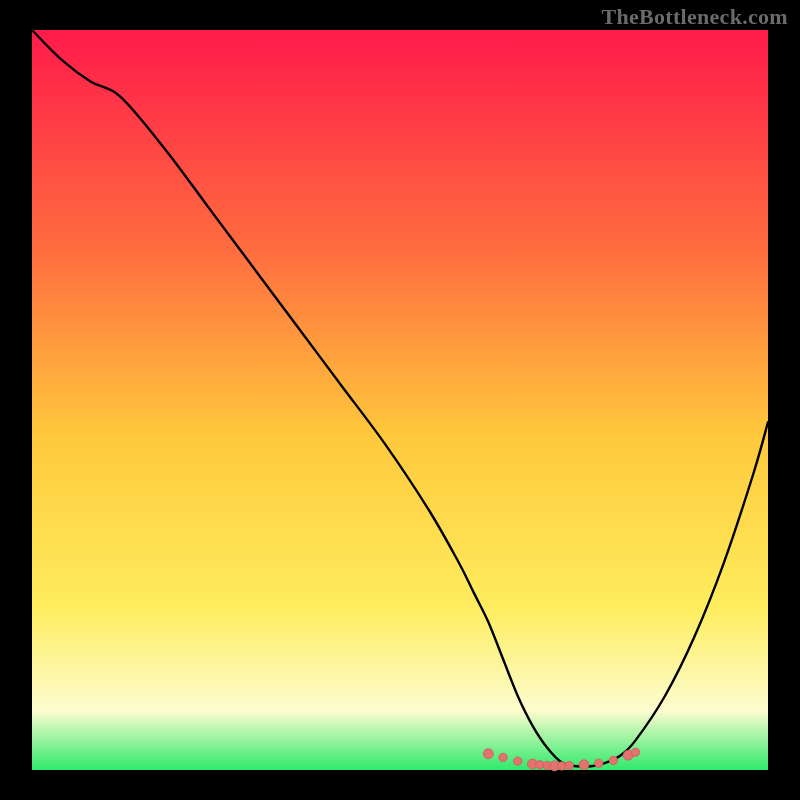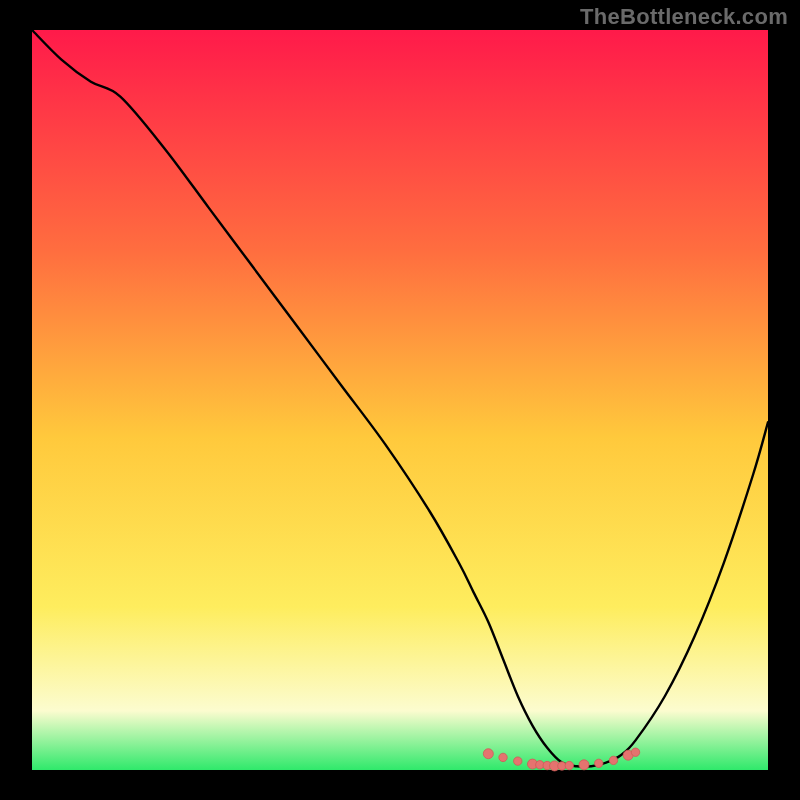--- a/index.html
+++ b/index.html
@@ -13,21 +13,21 @@
   .frame {
     position: relative;
     width: 800px;
     height: 800px;
     background: #000000;
   }
   .watermark {
     position: absolute;
     top: 4px;
     right: 12px;
-    font-family: Liberation Sans, sans-serif;
+    font-family: Liberation Serif, serif;
     font-size: 22px;
     font-weight: 600;
     color: #6a6a6a;
     letter-spacing: 0.3px;
     user-select: none;
   }
   svg {
     display: block;
   }
 </style>

